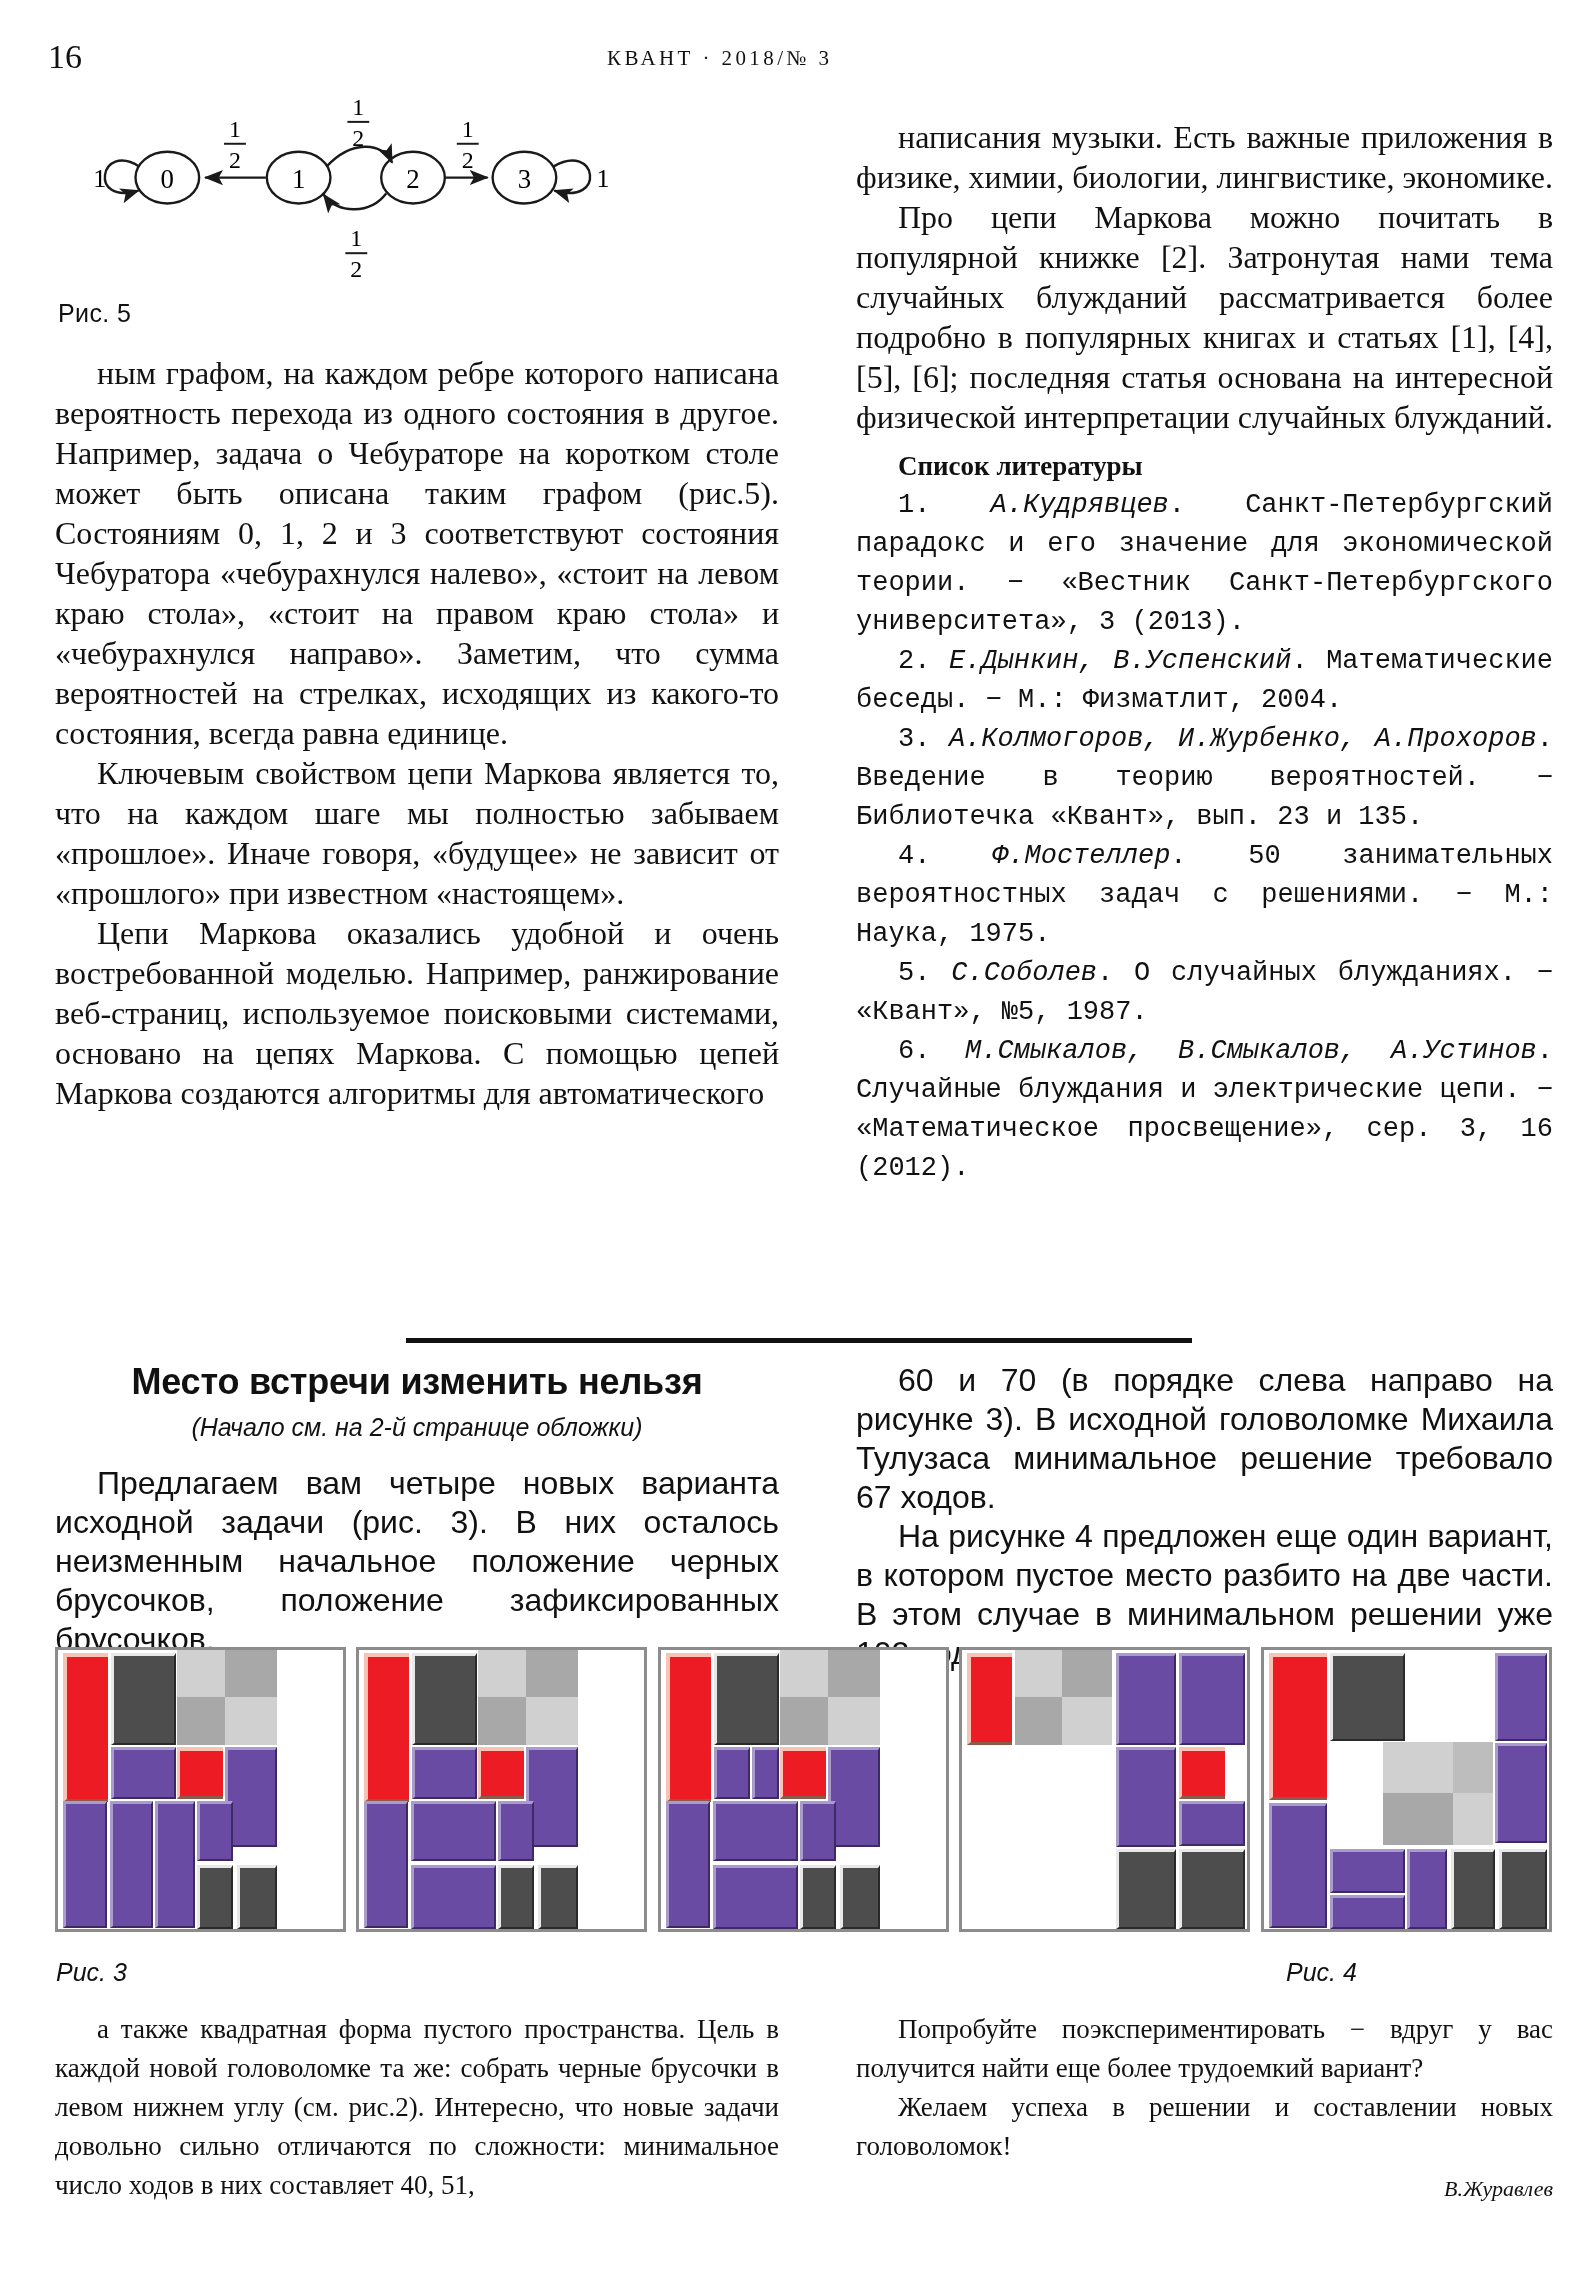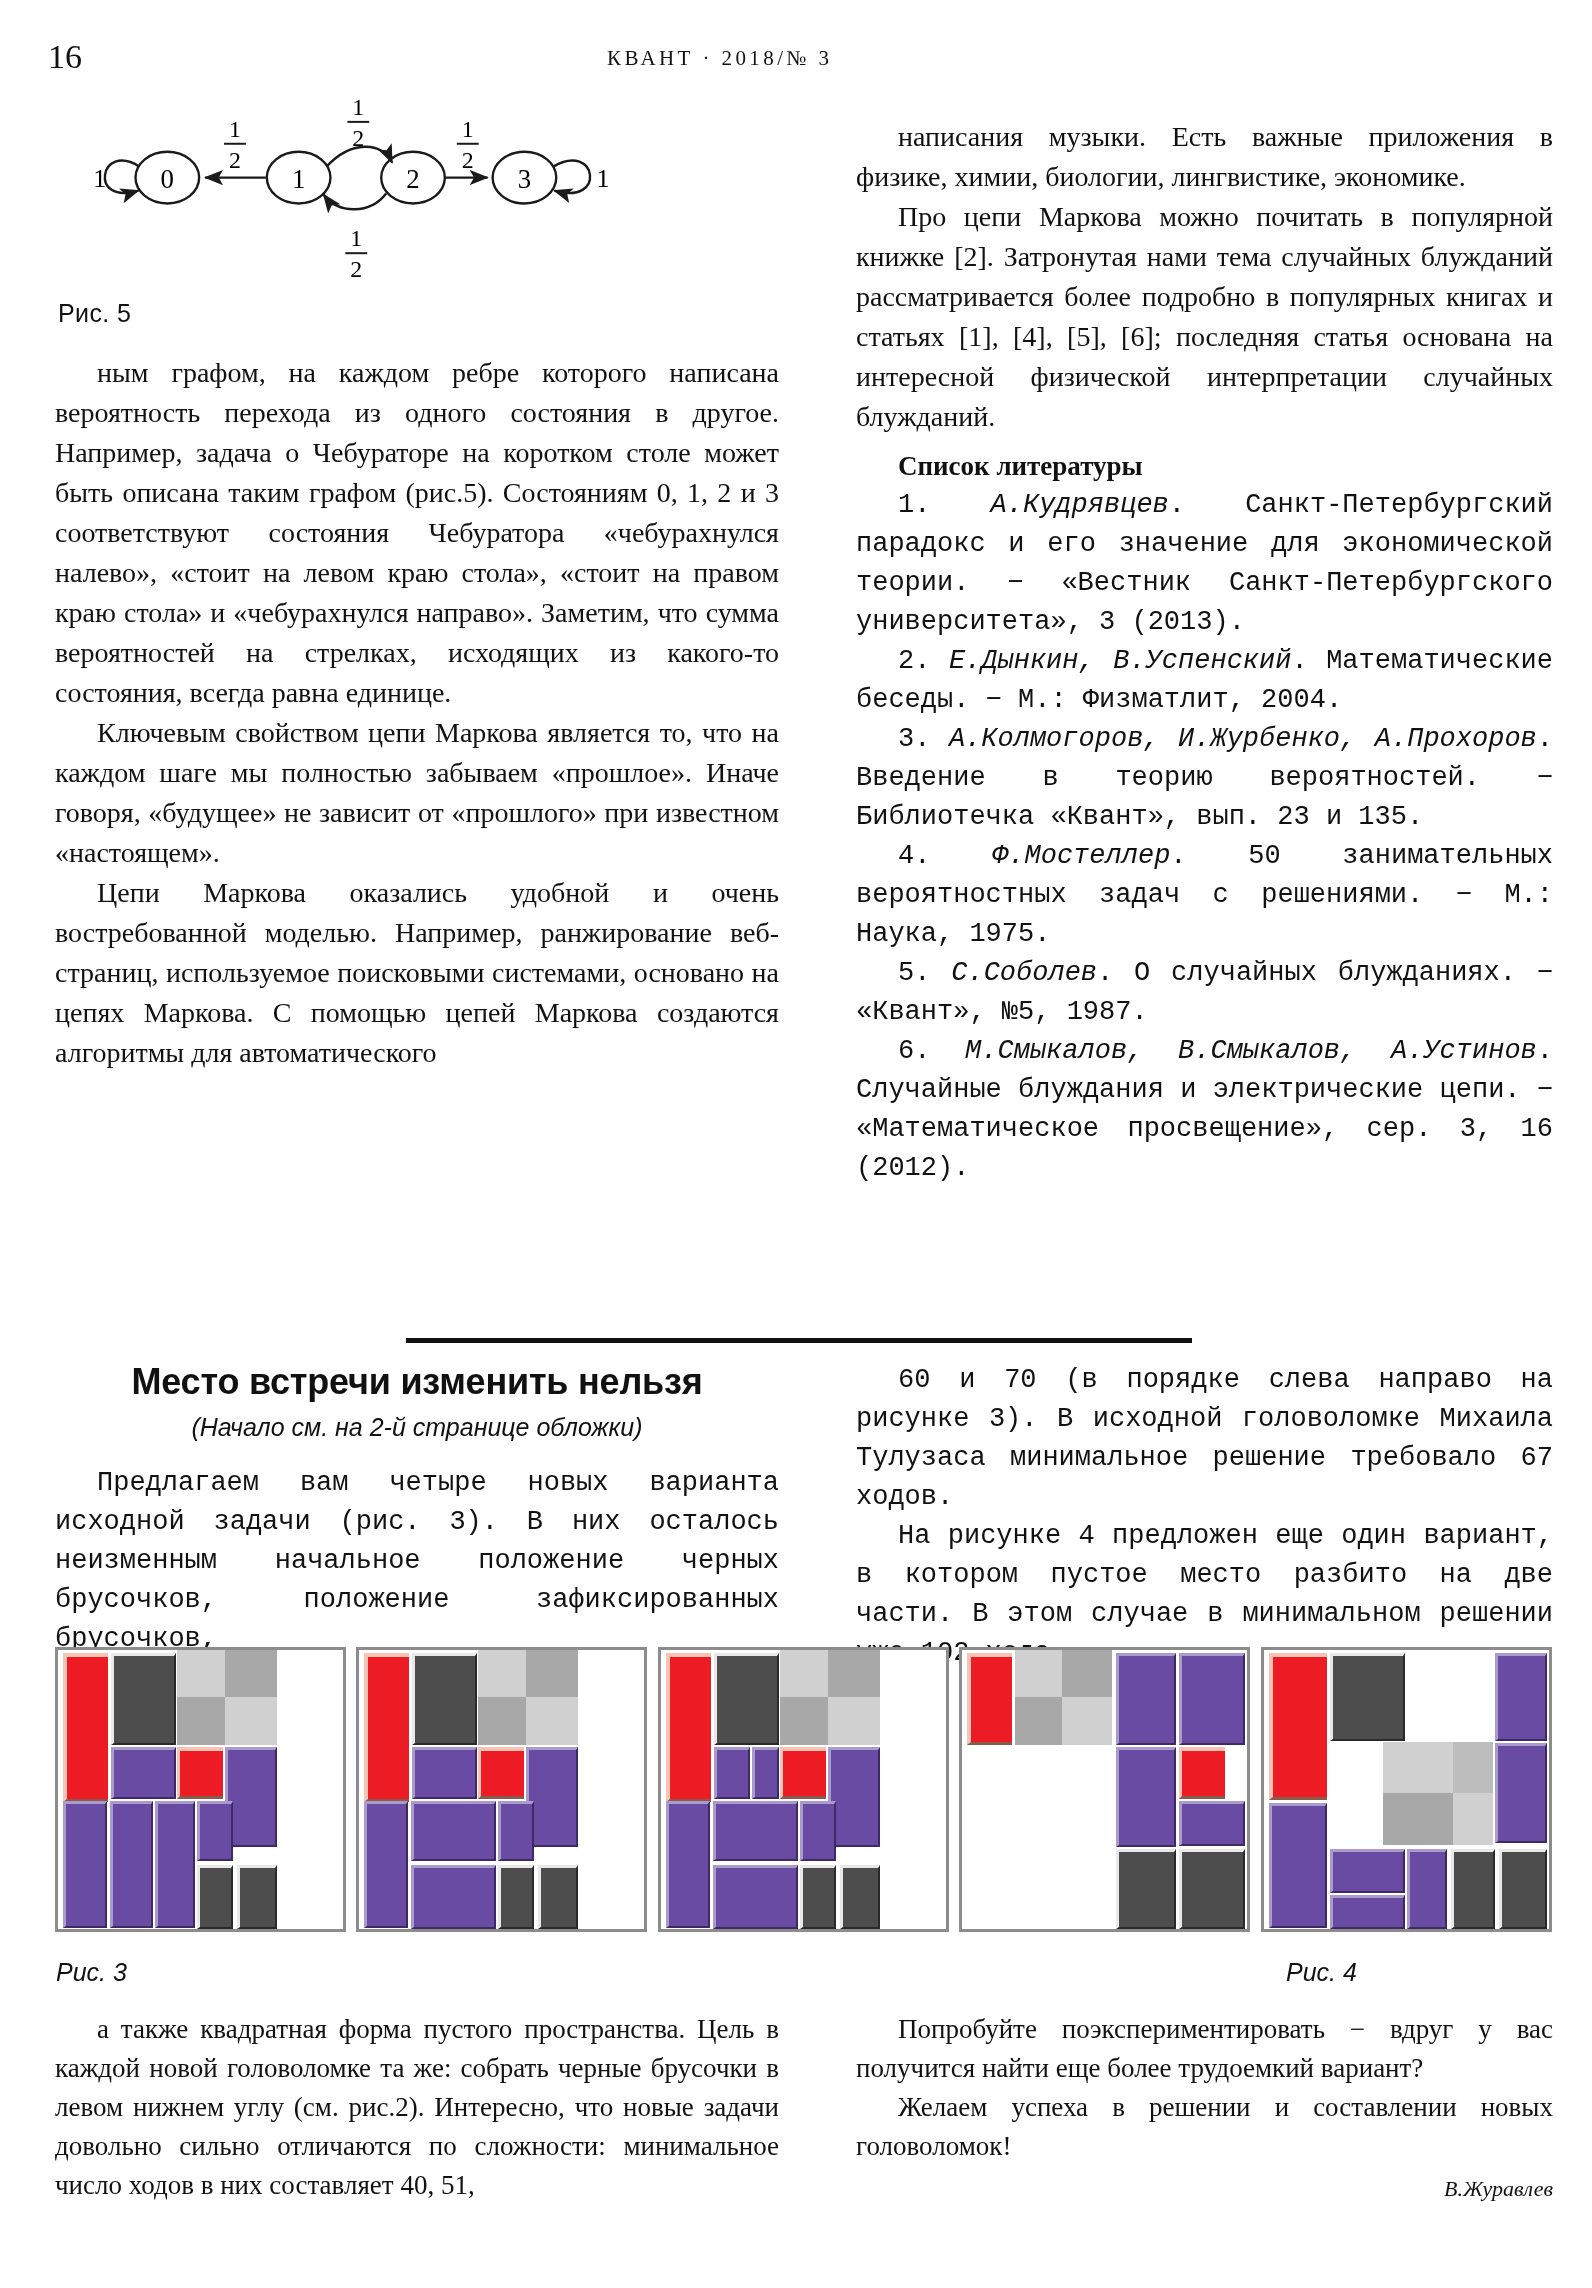--- a/index.html
+++ b/index.html
@@ -18,21 +18,21 @@
   .hdr .journal{
     position:absolute;left:607px;top:8px;width:418px;text-align:left;
     font-size:21px;letter-spacing:3.4px;font-family:"Liberation Serif", serif;
   }
 
   
   .colL{position:absolute;left:55px;top:353px;width:724px;}
   .colR{position:absolute;left:856px;top:117px;width:697px;}
 
   p.bd{
-    margin:0 0 0 0;font-size:28px;line-height:40px;
+    margin:0 0 0 0;font-size:32px;line-height:40px;
     text-align:justify;text-indent:42px;
     font-family:"Liberation Serif", serif;
     hyphens:manual;
   }
   .refhdr{
     font-size:27px;font-weight:bold;text-indent:42px;margin:14px 0 4px 0;
     font-family:"Liberation Serif", serif;
   }
   p.ref{
     margin:0;font-size:27px;line-height:39px;text-align:justify;
@@ -55,22 +55,22 @@
   .art2R{position:absolute;left:856px;top:1361px;width:697px;}
   .a2title{
     font-size:36px;font-weight:bold;text-align:center;margin:0 0 10px 0;
     font-family:"Liberation Sans", sans-serif;letter-spacing:-0.2px;
   }
   .a2sub{
     font-size:25px;font-style:italic;text-align:center;margin:0 0 22px 0;
     font-family:"Liberation Sans", sans-serif;
   }
   p.nb{
-    margin:0;font-size:27px;line-height:39px;text-align:justify;text-indent:42px;
-    font-family:Liberation Mono, monospace;
+    margin:0;font-size:32px;line-height:39px;text-align:justify;text-indent:42px;
+    font-family:Liberation Sans, sans-serif;
   }
 
   
   .puzzles{position:absolute;left:0;top:1647px;width:1592px;height:299px;}
   .pz{position:absolute;top:0;background:#ffffff;box-sizing:border-box;
       border:3px solid #8c8c8c;}
   .cell{position:absolute;box-sizing:border-box;}
   .blk{position:absolute;box-sizing:border-box;}
   .fig3cap{position:absolute;left:56px;top:1958px;font-size:25px;font-style:italic;
            font-family:"Liberation Sans", sans-serif;}

